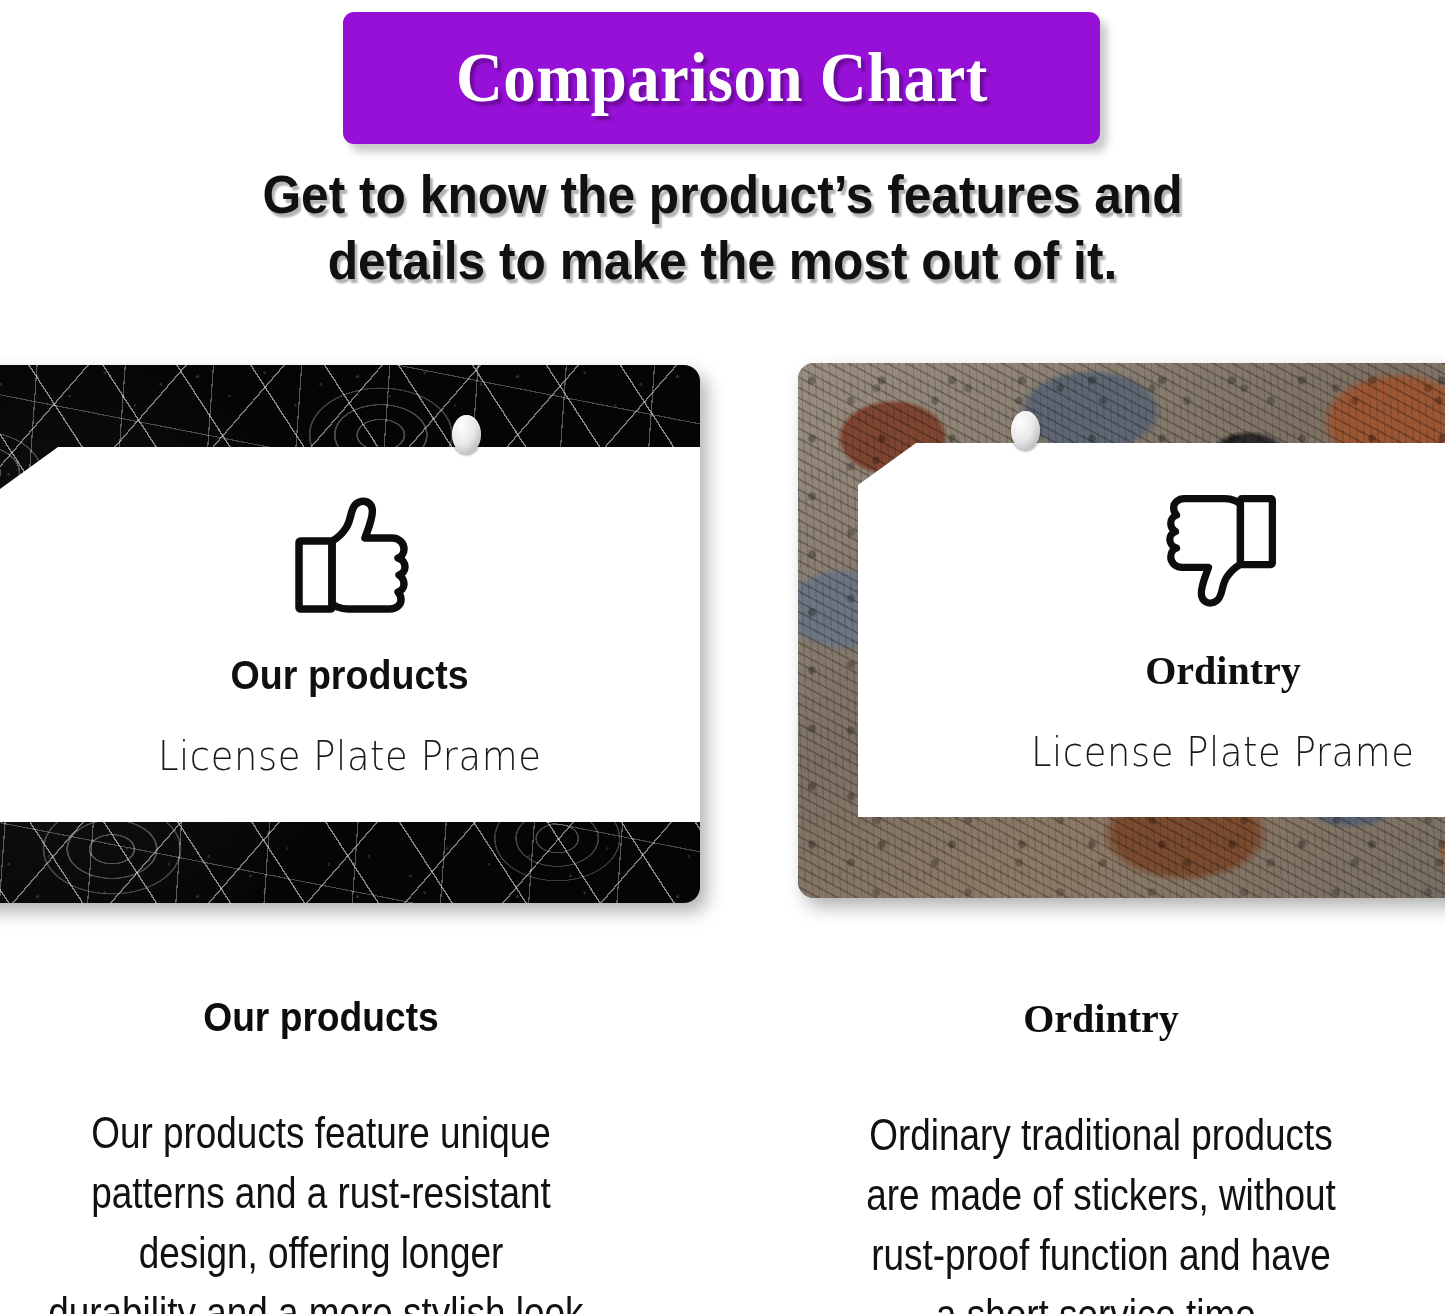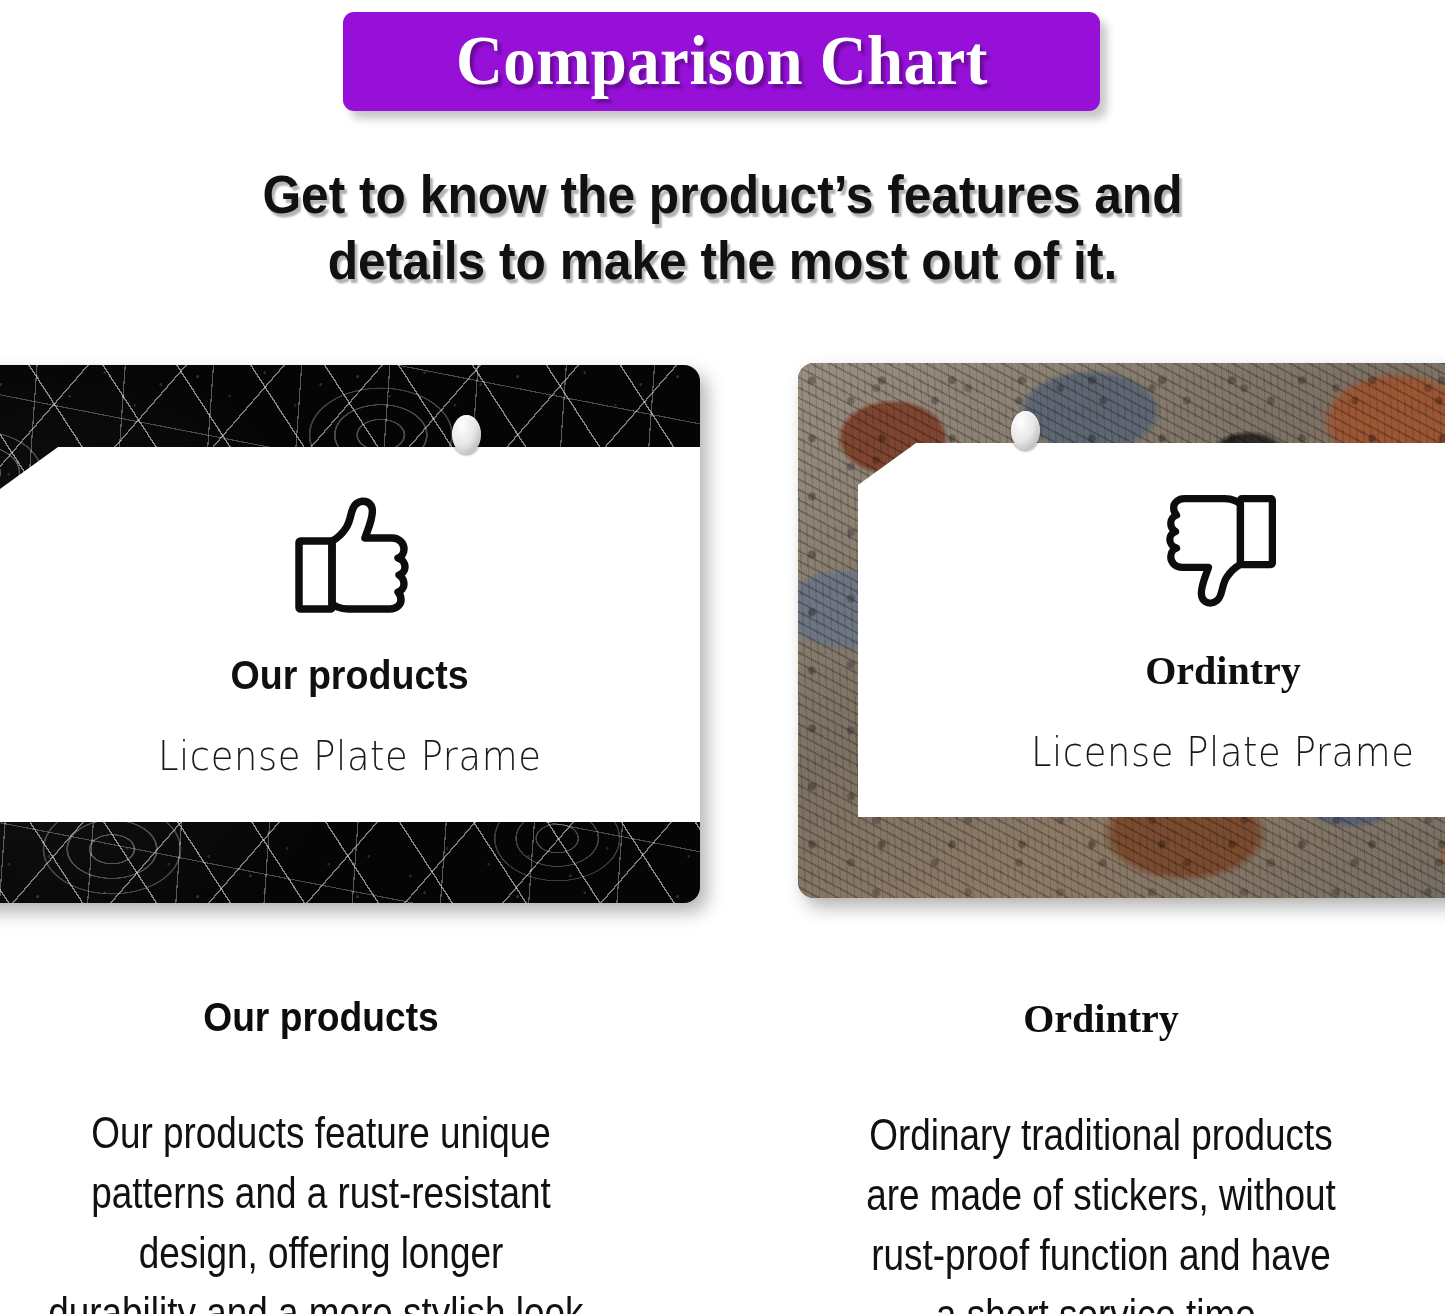--- a/index.html
+++ b/index.html
@@ -16,21 +16,21 @@
     position:relative;
     width:1445px; height:1314px;
     background:#ffffff;
     overflow:hidden;
   }
 
   
   #title-banner {
     position:absolute;
     left:343px; top:12px;
-    width:757px; height:99px;
+    width:757px; height:132px;
     background:#9610d8;
     border-radius:11px;
     box-shadow:7px 8px 9px rgba(0,0,0,0.22);
     display:flex; align-items:center; justify-content:center;
   }
   #title-text {
     font-family:"Liberation Serif", serif;
     font-weight:bold;
     font-size:69px;
     line-height:1;

